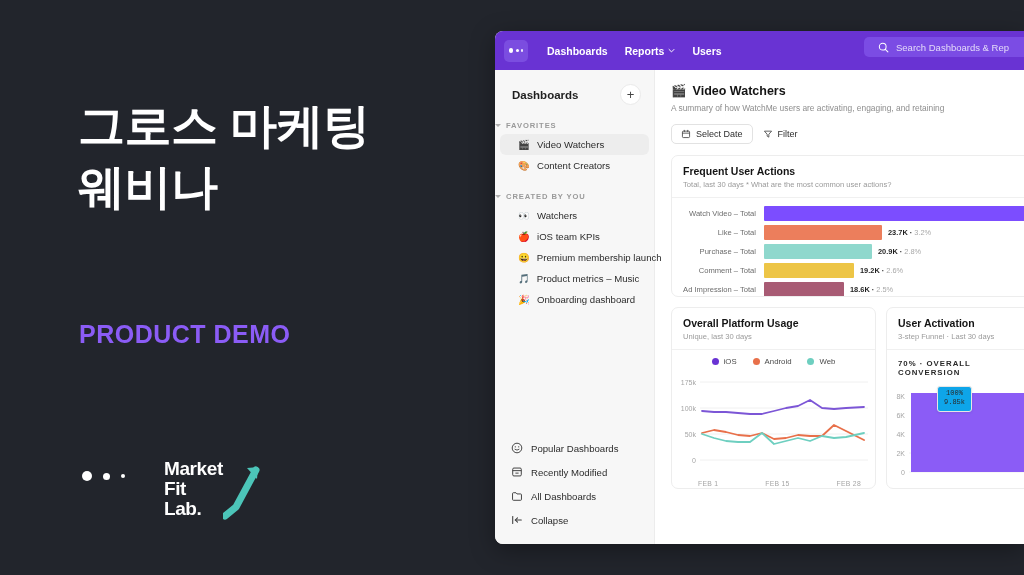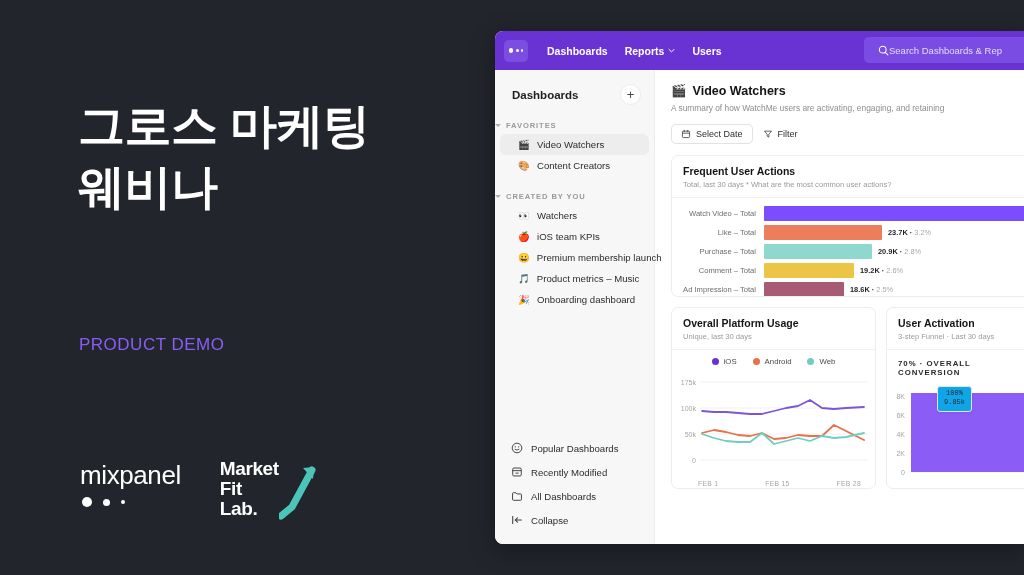--- a/index.html
+++ b/index.html
@@ -27,24 +27,24 @@
     color: #ffffff;
     font-size: 47px;
     font-weight: 700;
     line-height: 1.30;
     letter-spacing: -0.5px;
     white-space: nowrap;
   }
   .subtitle {
     position: absolute;
     left: 79px;
-    top: 335px;
+    top: 320px;
     color: #8b5cf6;
-    font-size: 17px;
-    font-weight: 400;
+    font-size: 25px;
+    font-weight: 700;
     letter-spacing: 0.5px;
   }
 
   
   .logos {
     position: absolute;
     left: 80px;
     top: 459px;
     display: flex;
     align-items: flex-start;
@@ -128,27 +128,28 @@
     font-weight: 600;
     display: flex;
     align-items: center;
     gap: 4px;
     white-space: nowrap;
   }
   .chev { width: 7px; height: 7px; display: inline-block; }
   .search-box {
     position: absolute;
     right: 0; top: 6px;
-    height: 26px;
+    height: 20px;
     width: 160px;
     background: #7b4ce4;
     border-radius: 5px 0 0 5px;
     display: flex;
     align-items: center;
     padding-left: 14px;
+    gap: 7px;
   }
   .search-ph {
     color: #e3daf9;
     font-size: 9.5px;
     white-space: nowrap;
     overflow: hidden;
   }
 
   
   .app-body { display: flex; height: 474px; }
@@ -335,21 +336,20 @@
 
   <div class="title-block">
     <div class="title-line">그로스 마케팅</div>
     <div class="title-line">웨비나</div>
   </div>
 
   <div class="subtitle">PRODUCT DEMO</div>
 
   <div class="logos">
     <div class="mixpanel-logo">
-      <div class="mixpanel-word">mixpanel</div>
       <div class="mixpanel-dots">
         <span class="mp-dot d1"></span>
           <span class="mp-dot d2"></span>
           <span class="mp-dot d3"></span>
       </div>
     </div>
 
     <div class="mfl-logo">
       <div class="mfl-line">Market</div>
       <div class="mfl-line">Fit</div>

